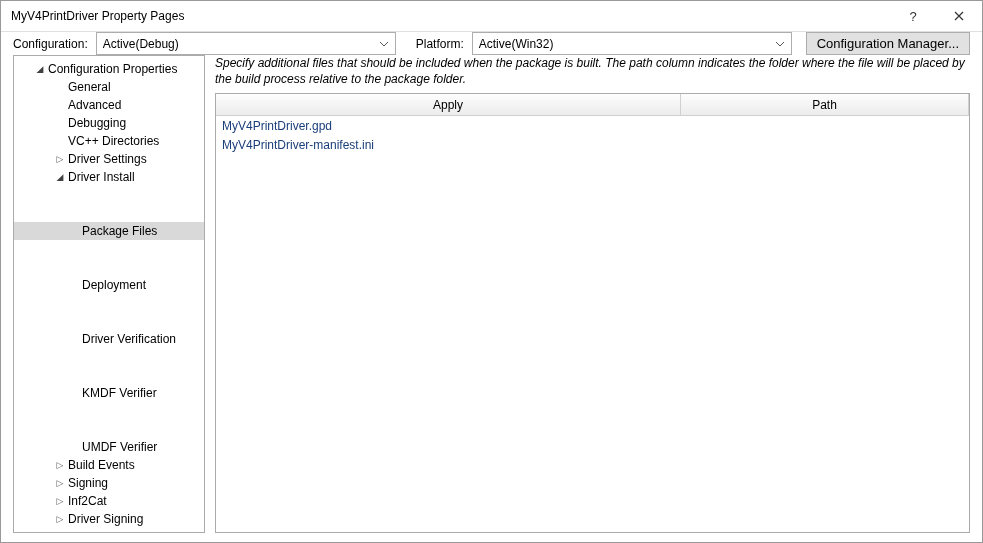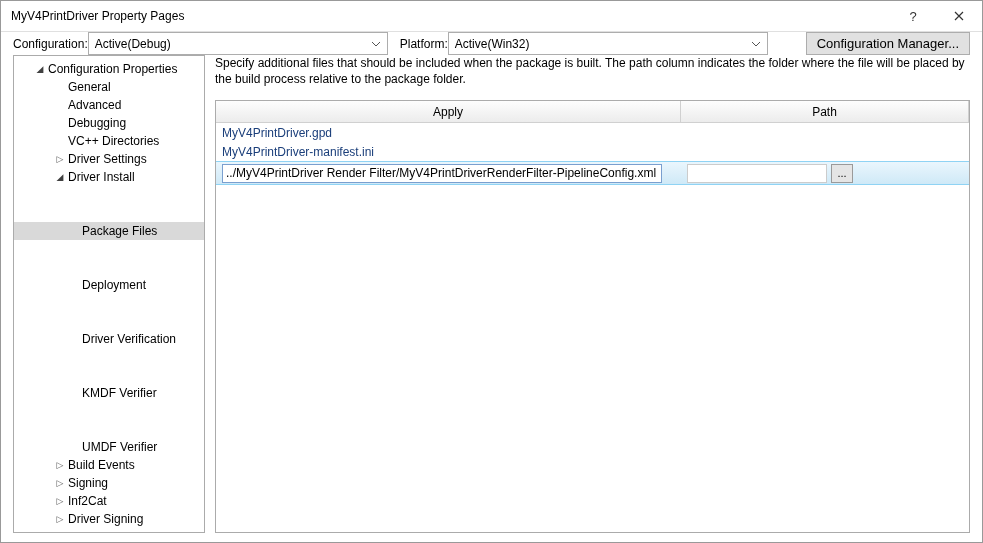--- a/index.html
+++ b/index.html
@@ -29,21 +29,21 @@
     display: flex; align-items: center; justify-content: center;
     font-size: 13px; color: #333;
     cursor: pointer;
   }
   
   .configrow {
     height: 40px;
     display: flex;
     align-items: center;
     padding: 0 12px;
-    gap: 0;
+    gap: 8px;
   }
   .configrow label { font-size: 12px; }
   .combo {
     border: 1px solid #adadad;
     height: 23px;
     display: flex; align-items: center;
     padding: 0 6px;
     background: #fff;
     position: relative;
     cursor: pointer;
@@ -88,21 +88,21 @@
   .tree .d1 { padding-left: 20px; }
   .tree .d2 { padding-left: 40px; }
   .tree .d3 { padding-left: 54px; margin-top: 36px; }
   .tree .selected { background: #d9d9d9; }
   
   .right {
     flex: 1;
     padding-left: 10px;
     display: flex; flex-direction: column;
   }
-  .desc { line-height: 1.35; margin-bottom: 13px; }
+  .desc { line-height: 1.35; margin-bottom: 6px; font-style: italic; }
   .grid {
     flex: 1;
     border: 1px solid #ababab;
     display: flex; flex-direction: column;
     overflow: hidden;
   }
   .ghead {
     display: flex;
     height: 22px;
     background: linear-gradient(#fdfdfd,#ececec);
@@ -270,27 +270,20 @@
       </div>
       <div id="gridbody">
           <div class="grow">
             <div class="cfile">MyV4PrintDriver.gpd</div>
             <div class="cpath"></div>
           </div>
           <div class="grow">
             <div class="cfile">MyV4PrintDriver-manifest.ini</div>
             <div class="cpath"></div>
           </div>
-          <div class="grow edit">
-            <div class="cfile"><input value="../MyV4PrintDriver Render Filter/MyV4PrintDriverRenderFilter-PipelineConfig.xml" style=""></div>
-            <div class="cpath">
-              <input class="path" style="">
-              <div class="browsebtn">...</div>
-            </div>
-          </div>
         </div>
     </div>
   </div>
 </div>
 
 <div class="footer">
   <div class="btn primary">OK</div>
   <div class="btn">Render</div>
   <div class="btn">Apply</div>
 </div>

